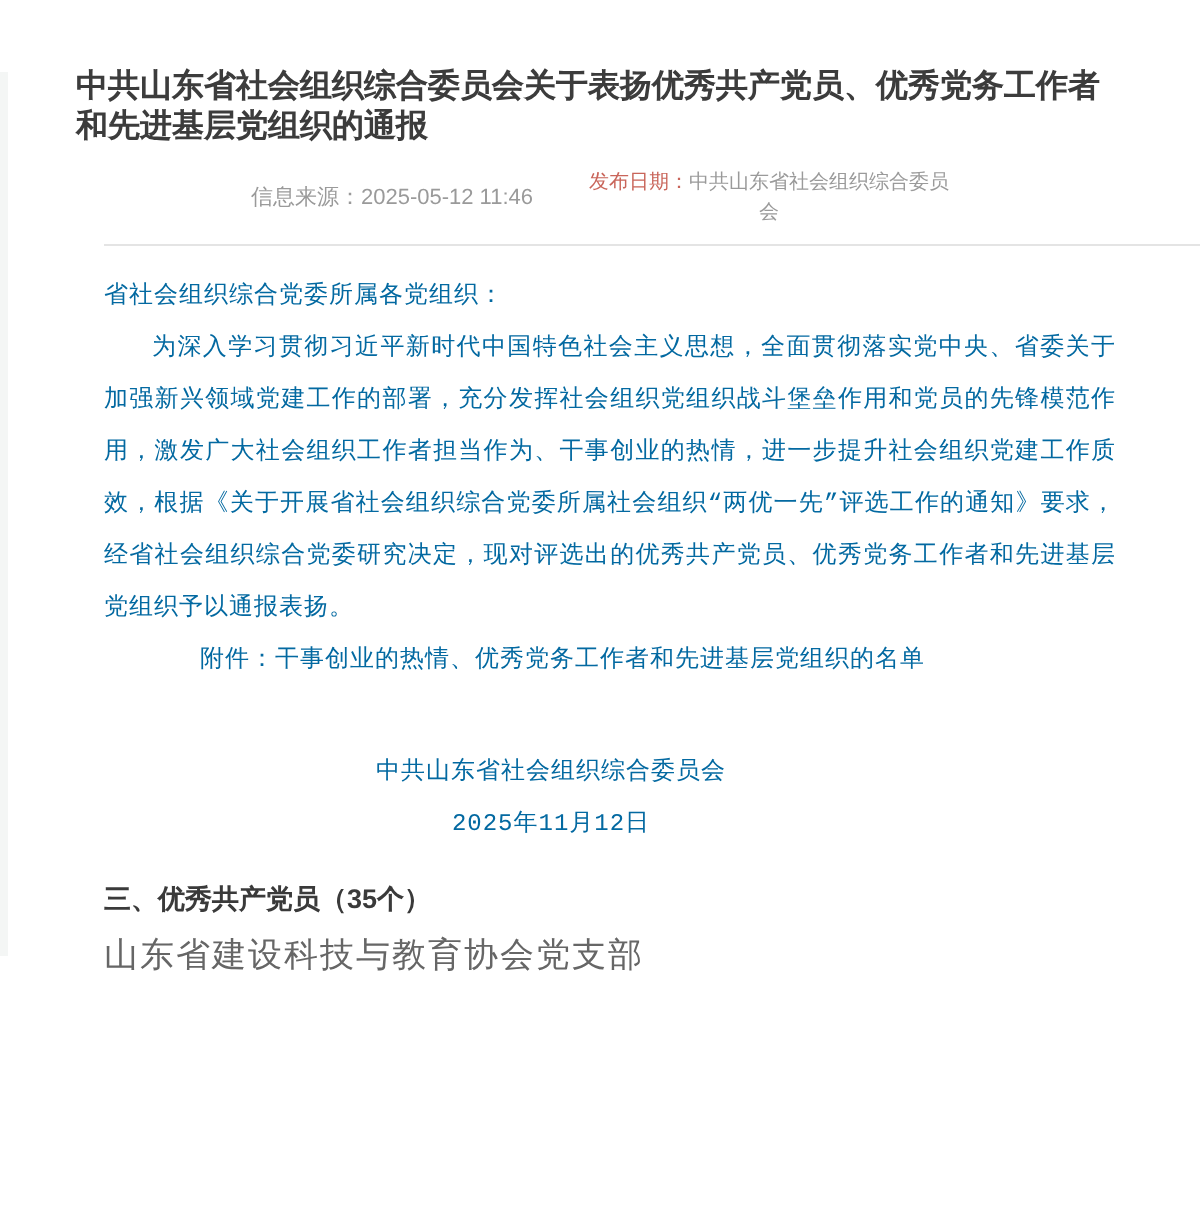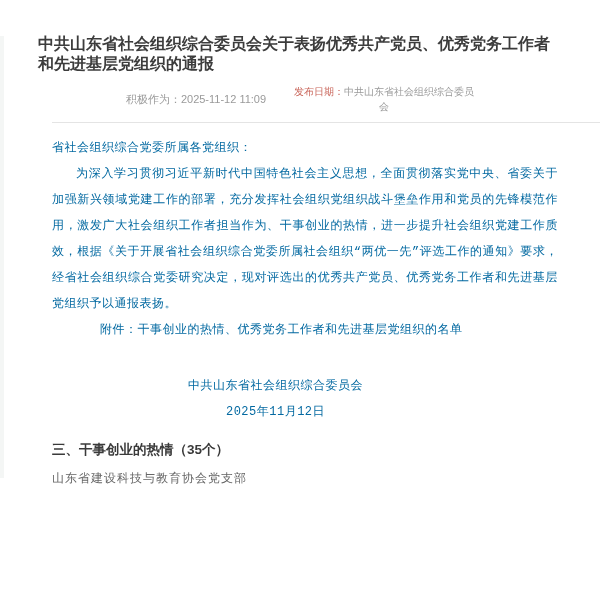--- a/index.html
+++ b/index.html
@@ -80,51 +80,51 @@
     margin: 0;
     font-family: "Liberation Sans", sans-serif;
     font-size: 13.5px;
     font-weight: bold;
     color: #3a3a3a;
     line-height: 18px;
   }
   .org-item {
     margin: 10px 0 3px 0;
     font-family: "Liberation Serif", serif;
-    font-size: 12px;
+    font-size: 17px;
     color: #666666;
     letter-spacing: 1px;
     line-height: 18px;
   }
 </style>
 </head>
 <body>
 
 <div class="left-strip"></div>
 
 <h1 class="page-title">中共山东省社会组织综合委员会关于表扬优秀共产党员、优秀党务工作者和先进基层党组织的通报</h1>
 
 <div class="meta-row">
   <div class="meta-date">
-    <span>积极作为：</span><span>2025-11-12 11:09</span>
+    <span>信息来源：</span><span>2025-05-12 11:46</span>
   </div>
   <div class="meta-source">
     <span class="src-label">发布日期：</span><span>中共山东省社会组织综合委员会</span>
   </div>
 </div>
 
 <hr class="divider">
 
 <div class="article-body">
   <p class="p-salutation">省社会组织综合党委所属各党组织：</p>
   <p class="p-indent">为深入学习贯彻习近平新时代中国特色社会主义思想，全面贯彻落实党中央、省委关于加强新兴领域党建工作的部署，充分发挥社会组织党组织战斗堡垒作用和党员的先锋模范作用，激发广大社会组织工作者担当作为、干事创业的热情，进一步提升社会组织党建工作质效，根据《关于开展省社会组织综合党委所属社会组织“两优一先”评选工作的通知》要求，经省社会组织综合党委研究决定，现对评选出的优秀共产党员、优秀党务工作者和先进基层党组织予以通报表扬。</p>
   <p class="p-attachment">附件：干事创业的热情、优秀党务工作者和先进基层党组织的名单</p>
 
   <div class="signature-block">
     <div>中共山东省社会组织综合委员会</div>
     <div>2025年11月12日</div>
   </div>
 </div>
 
 <div class="section">
-  <h2 class="section-heading">三、干事创业的热情（35个）</h2>
+  <h2 class="section-heading">三、优秀共产党员（35个）</h2>
   <p class="org-item">山东省建设科技与教育协会党支部</p>
 </div>
 
 </body></html>

